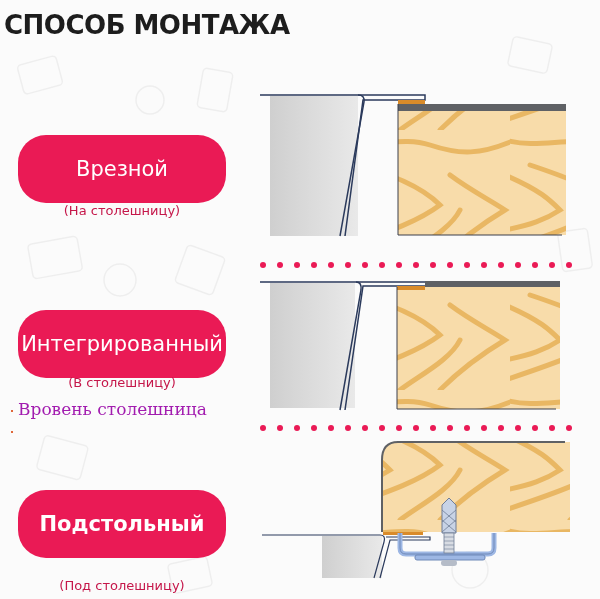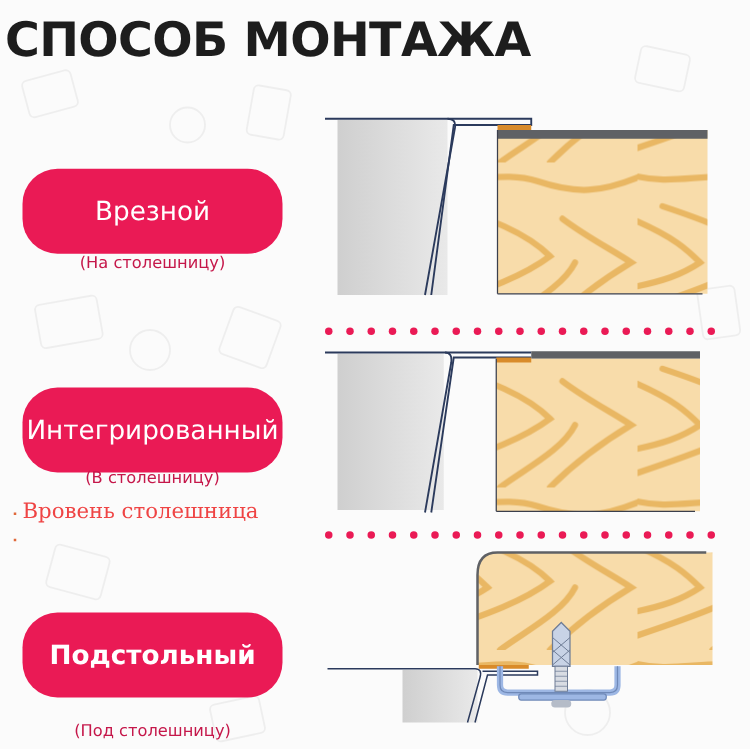--- a/index.html
+++ b/index.html
@@ -1,21 +1,21 @@
 <!DOCTYPE html>
 <html><head>
 <meta charset="utf-8">
 <style>
   html, body { margin:0; padding:0; }
   body { width:600px; height:599px; position:relative; overflow:hidden; background:#fbfbfb; font-family:"DejaVu Sans", sans-serif; }
   .bgpattern { position:absolute; inset:0; opacity:0.35; }
-  .title { position:absolute; left:4px; top:10px; font-size:38px; font-weight:bold; color:#1d1d1d; letter-spacing:-0.5px; margin:0; white-space:nowrap; }
+  .title { position:absolute; left:4px; top:10px; font-size:26px; font-weight:bold; color:#1d1d1d; letter-spacing:-0.5px; margin:0; white-space:nowrap; }
   .pill { position:absolute; left:18px; width:208px; height:68px; border-radius:28px; background:#ea1a55; color:#ffffff; display:flex; align-items:center; justify-content:center; font-size:21px; cursor:pointer; }
   .sub { position:absolute; left:18px; width:208px; text-align:center; color:#c5174a; font-size:13px; }
-  .note { position:absolute; left:18px; top:399px; color:#ef4444; font-family:"DejaVu Serif", serif; font-size:17px; white-space:nowrap; }
+  .note { position:absolute; left:18px; top:399px; color:#a21caf; font-family:"DejaVu Serif", serif; font-size:17px; white-space:nowrap; }
   .tick { position:absolute; width:2px; height:2px; background:#e0683a; }
   svg.diagram { position:absolute; left:0; top:0; }
 </style>
 </head>
 <body>
 
 <svg class="bgpattern" width="600" height="599" viewBox="0 0 600 599">
   <g fill="none" stroke="#d8d8d8" stroke-width="1.5">
     <rect x="20" y="60" width="40" height="30" rx="4" transform="rotate(-15 40 75)"></rect>
     <rect x="200" y="70" width="30" height="40" rx="4" transform="rotate(10 215 90)"></rect>

